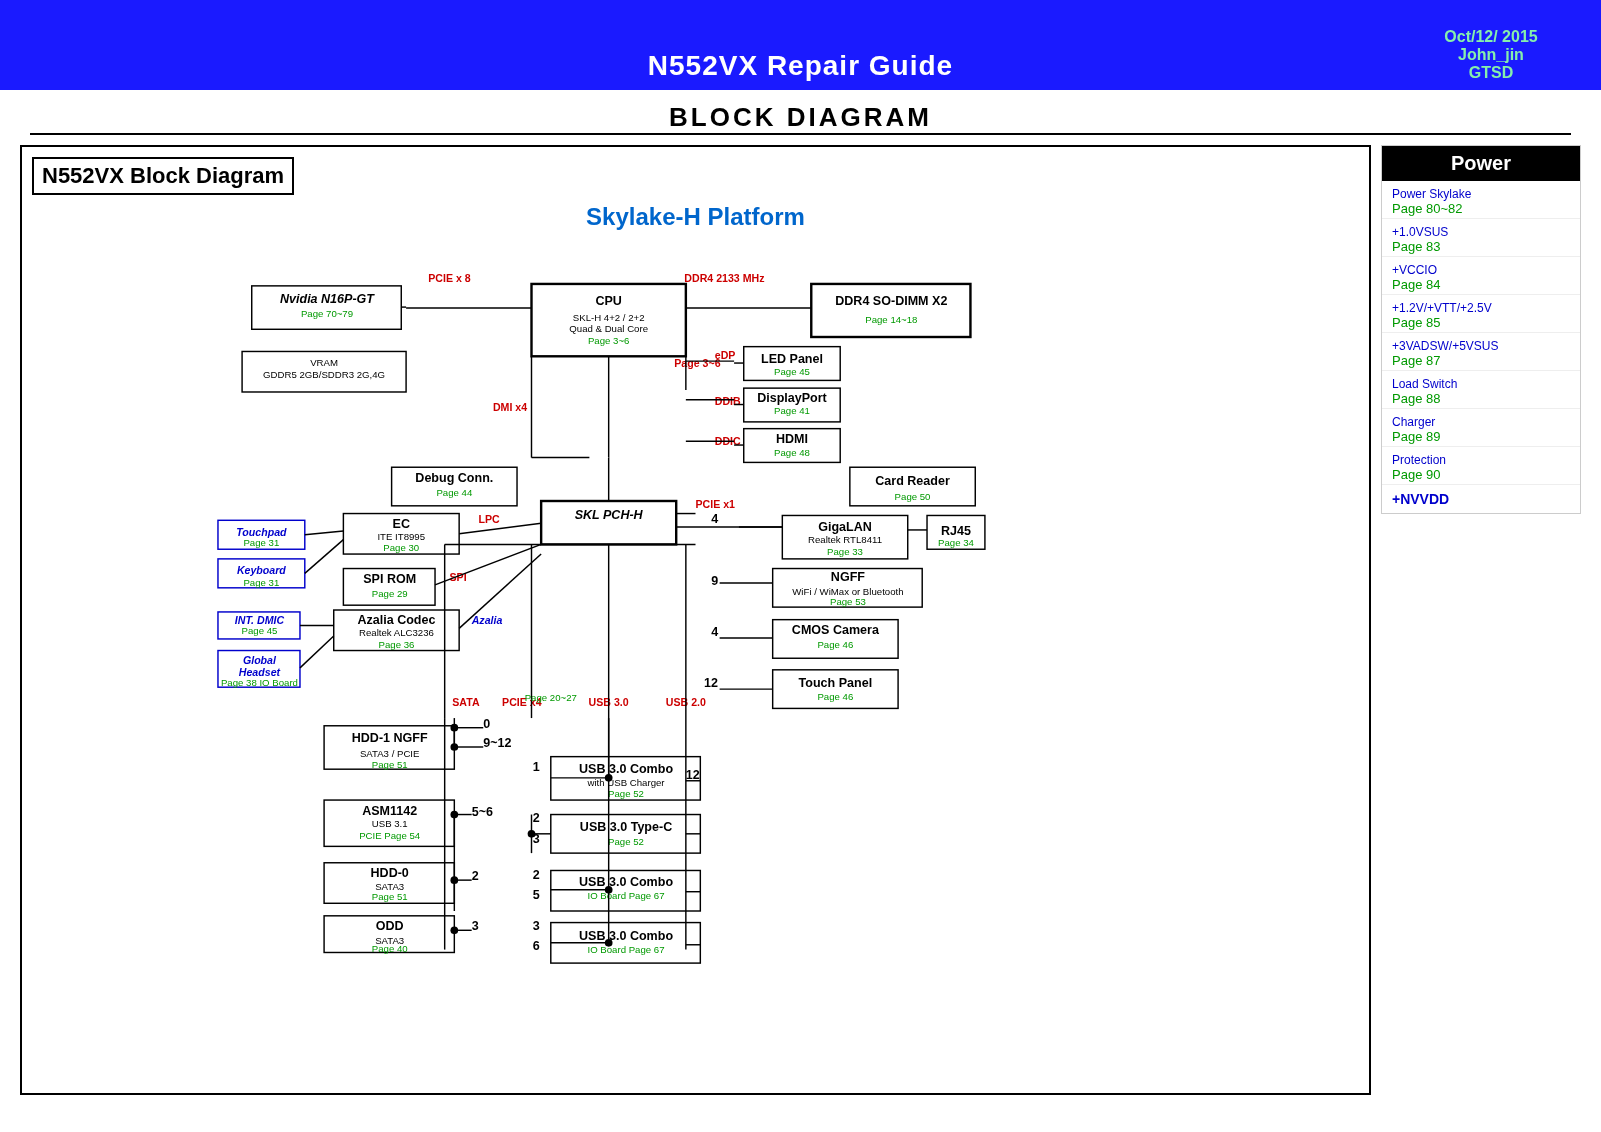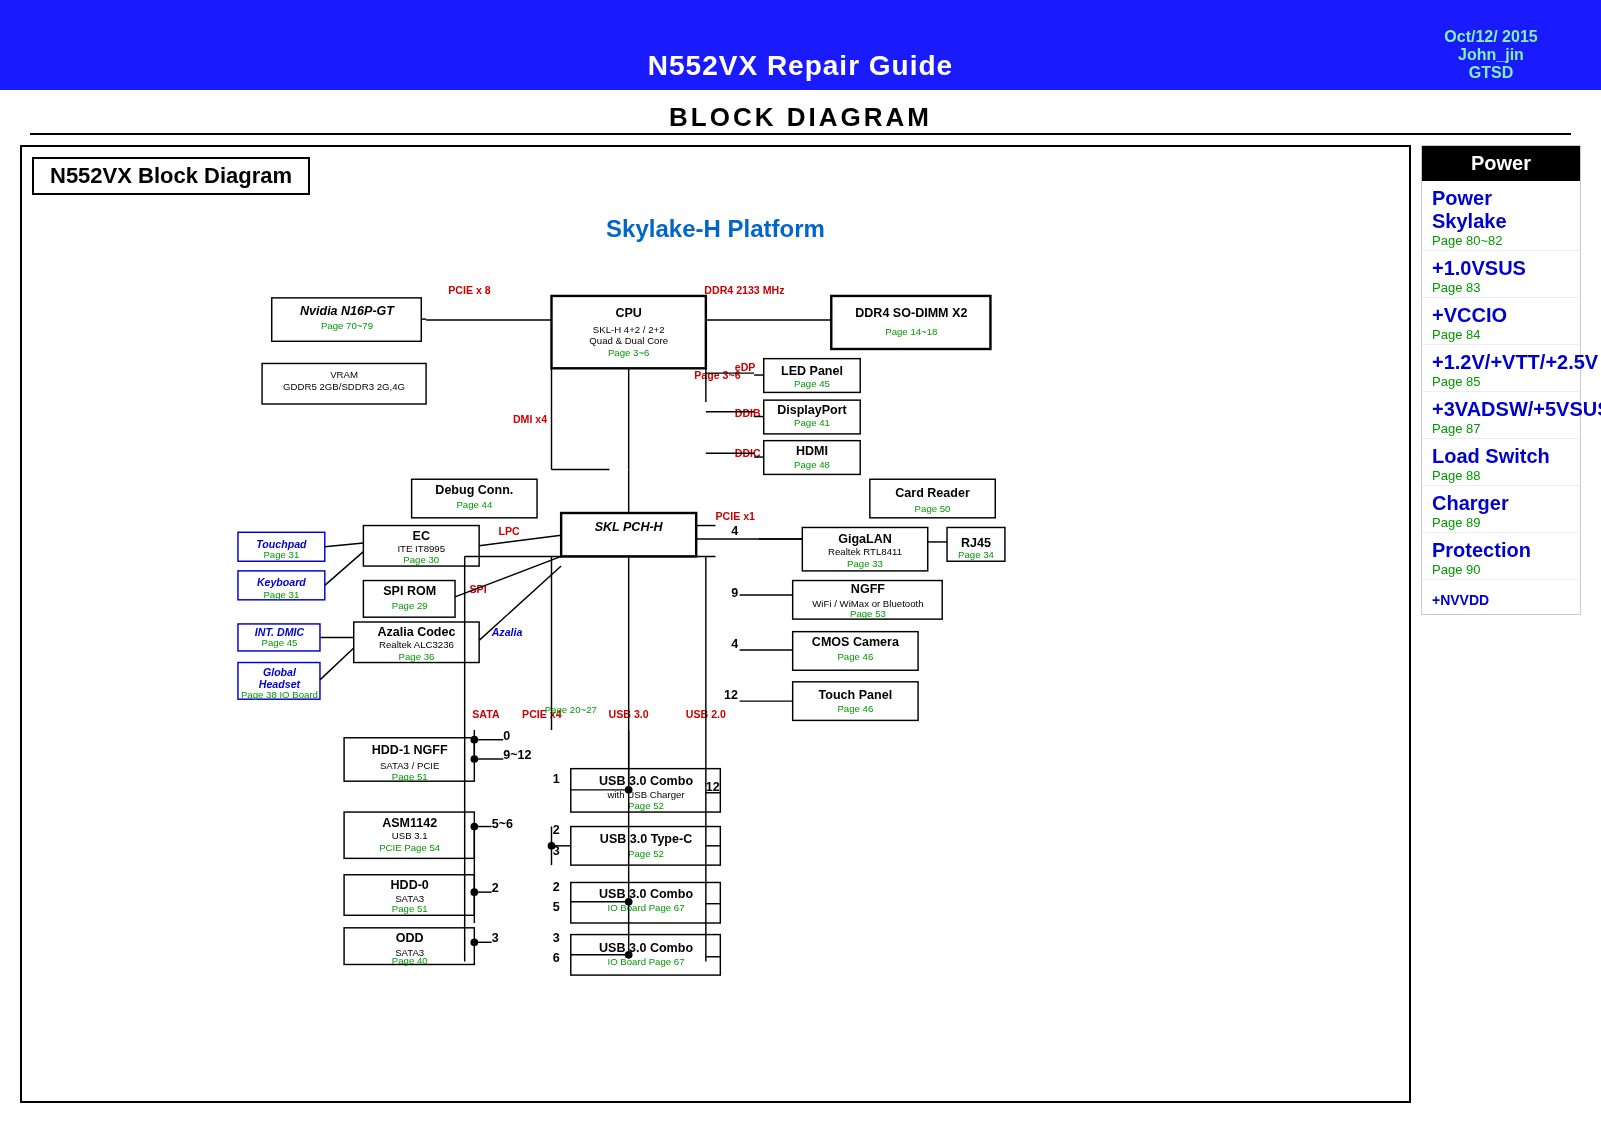--- a/index.html
+++ b/index.html
@@ -64,36 +64,36 @@
       min-height: 950px;
       background: #fff;
       padding: 10px;
     }
 
     .bd-title {
       font-size: 22px;
       font-weight: bold;
       border: 2.5px solid #000;
       display: inline-block;
-      padding: 4px 16px;
-      margin-bottom: 20px;
+      padding: 4px 8px;
+      margin-bottom: 8px;
       background: #fff;
     }
 
     .platform-title {
       color: #0066cc;
       font-size: 24px;
       font-weight: bold;
       text-align: center;
       margin-bottom: 24px;
     }
 
     
     .power-panel {
-      width: 160px;
+      width: 200px;
       border: 1.5px solid #ccc;
       background: #fff;
       flex-shrink: 0;
       align-self: flex-start;
       margin-top: 0;
     }
 
     .power-panel-header {
       background: #000;
       color: #fff;
@@ -103,32 +103,31 @@
       padding: 6px;
     }
 
     .power-item {
       padding: 6px 10px 2px 10px;
       border-bottom: 1px solid #eee;
     }
 
     .power-item-name {
       color: #0000cc;
-      font-size: 20px;
-      font-weight: bold;
+      font-size: 12px;
+      font-weight: normal;
     }
 
     .power-item-page {
       color: #009900;
       font-size: 13px;
     }
 
     .power-item-last {
       padding: 6px 10px 6px 10px;
-      margin-top: 6px;
     }
     .power-item-last .power-item-name {
       color: #0000cc;
       font-size: 14px;
       font-weight: bold;
     }
   </style>
 </head>
 <body>
 

